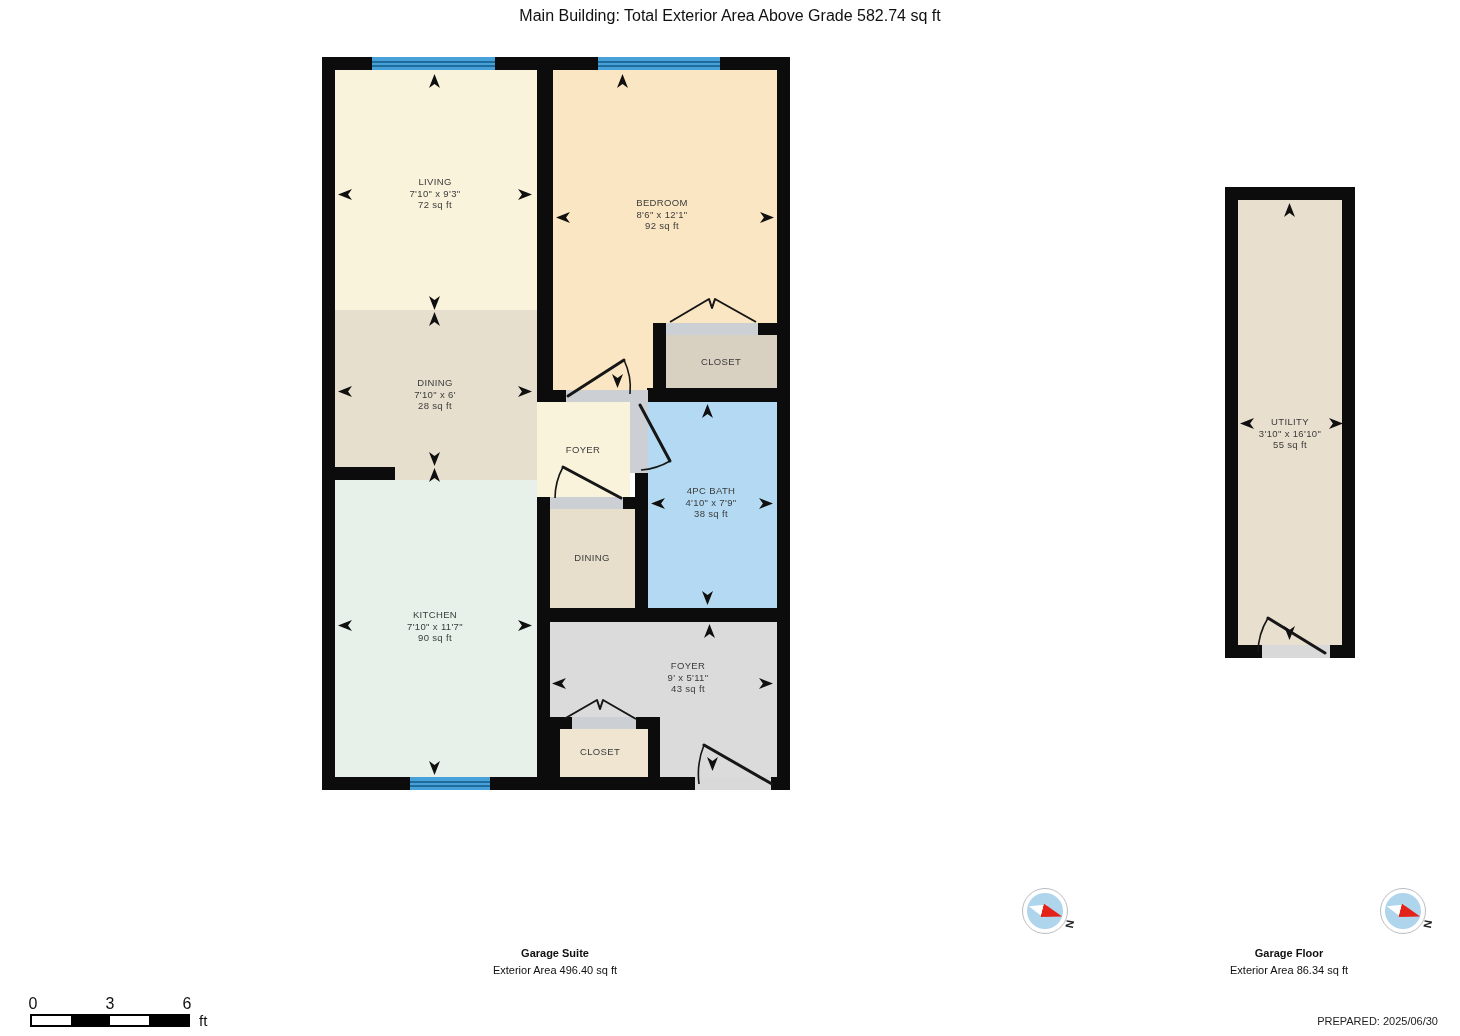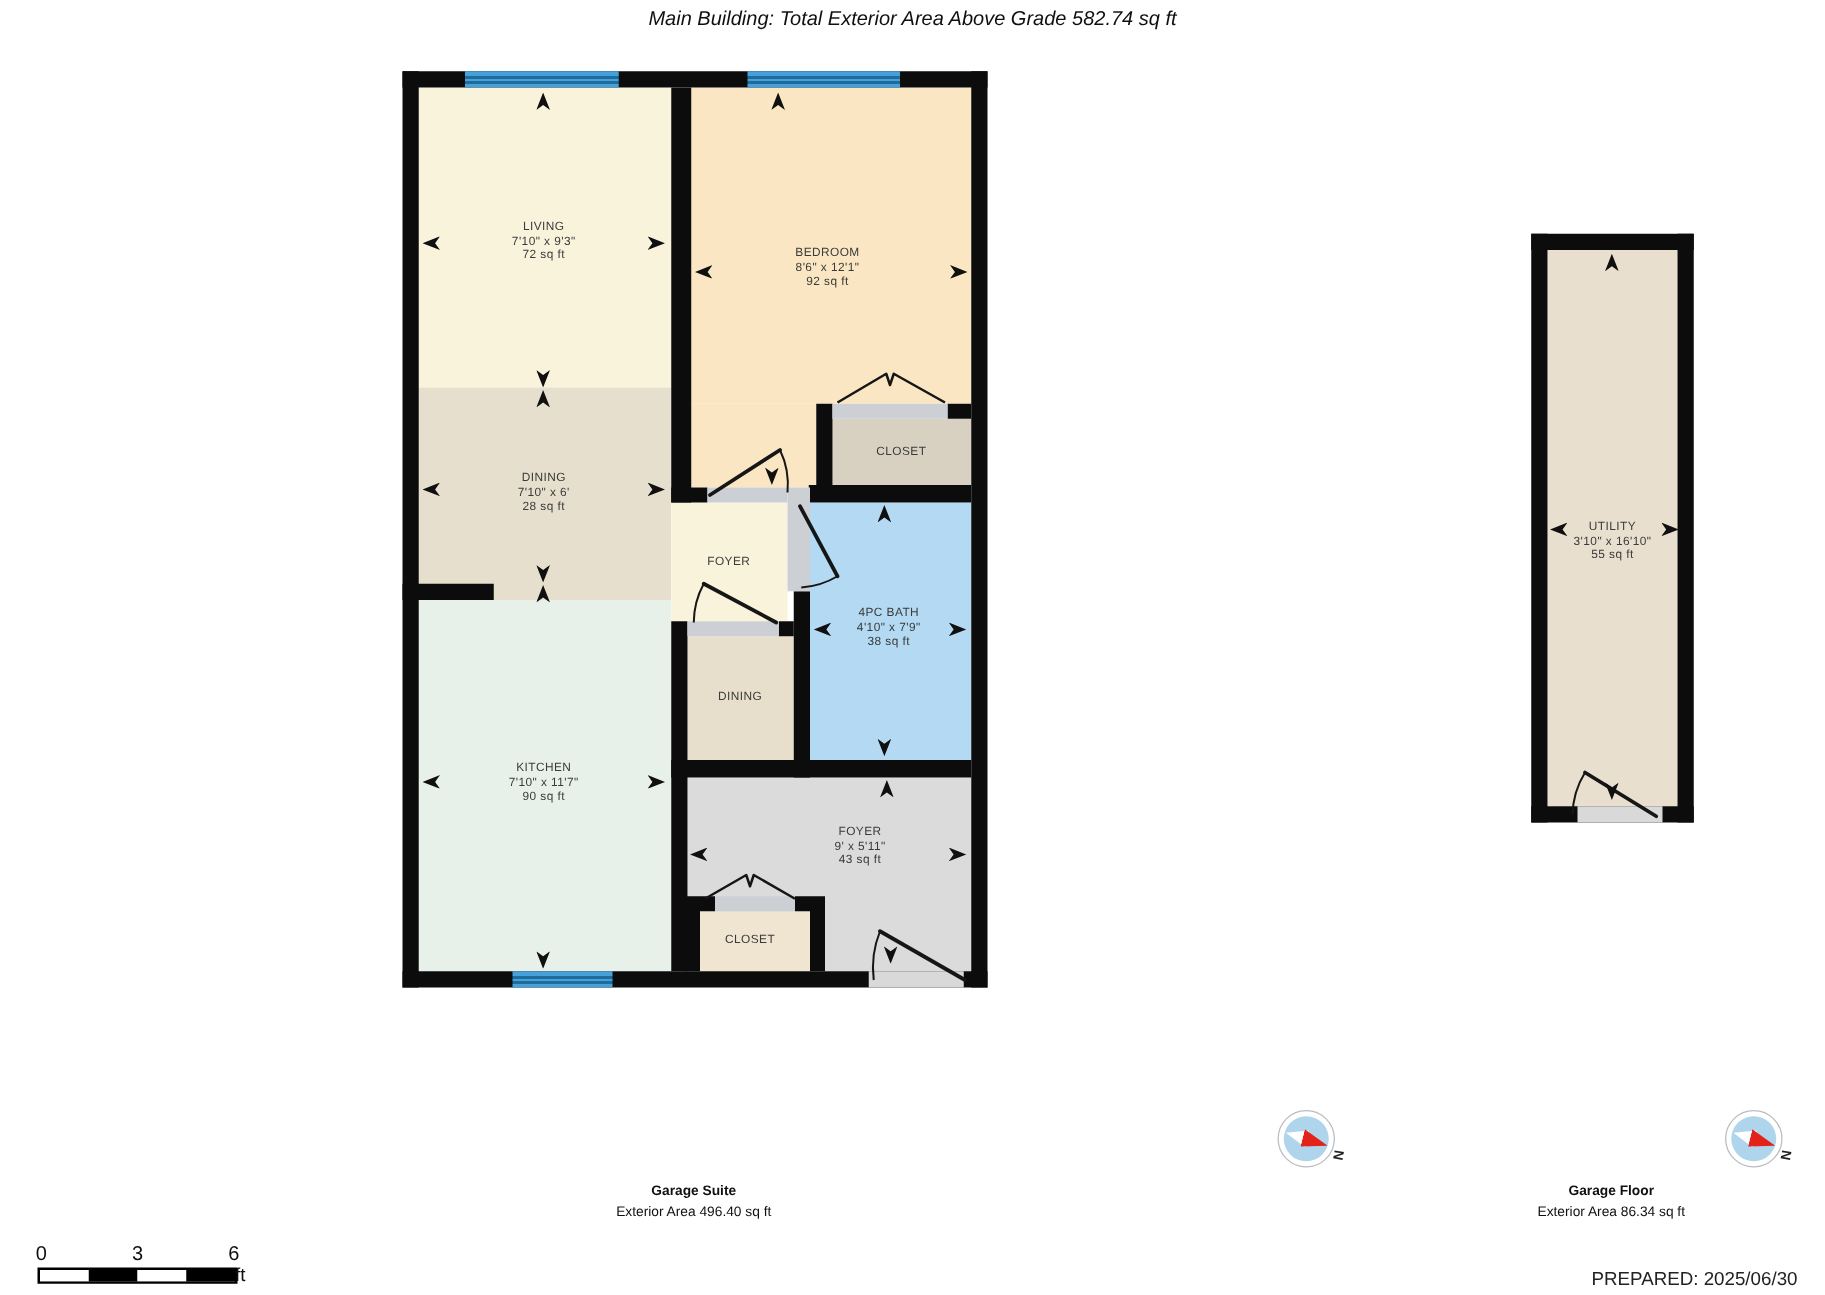--- a/index.html
+++ b/index.html
@@ -9,30 +9,30 @@
   .floor{position:absolute;}
   .thr{position:absolute;background:#ccd0d5;}
   .window{position:absolute;background:linear-gradient(#47a1d8 0 4px,#1d6c9c 4px 6px,#47a1d8 6px 8px,#1d6c9c 8px 10px,#47a1d8 10px 13px);}
   .lbl{position:absolute;transform:translate(-50%,-50%);text-align:center;color:#3b3b3b;
        font-size:9.5px;line-height:11.5px;letter-spacing:.35px;white-space:nowrap;}
   .ar{position:absolute;background:#101010;}
   .ar.l{width:14px;height:11px;clip-path:polygon(0 50%,100% 0,72% 50%,100% 100%);}
   .ar.r{width:14px;height:11px;clip-path:polygon(100% 50%,0 0,28% 50%,0 100%);}
   .ar.u{width:11px;height:14px;clip-path:polygon(50% 0,0 100%,50% 72%,100% 100%);}
   .ar.d{width:11px;height:14px;clip-path:polygon(50% 100%,0 0,50% 28%,100% 0);}
-  .title{position:absolute;top:7px;left:0;width:100%;text-align:center;font-size:16px;color:#101010;font-style:italic;}
+  .title{position:absolute;top:7px;left:0;width:100%;text-align:center;font-size:16px;color:#101010;}
   .caption{position:absolute;transform:translateX(-50%);text-align:center;font-size:11px;color:#101010;line-height:17px;}
   .caption .ct{font-weight:bold;}
   .svgov{position:absolute;left:0;top:0;pointer-events:none;}
   .scalebar{position:absolute;left:30px;top:1014px;width:160px;height:13px;border:2px solid #000;
             box-sizing:border-box;display:flex;}
   .scalebar .seg{flex:1 1 0;}
   .tick{position:absolute;transform:translateX(-50%);font-size:16px;color:#101010;}
   .ftlabel{position:absolute;font-size:15px;color:#101010;}
-  .prepared{position:absolute;right:22px;top:1015px;font-size:15px;color:#222;margin-left:17px;}
+  .prepared{position:absolute;right:22px;top:1015px;font-size:11px;color:#222;margin-left:17px;}
   .compass{position:absolute;width:46px;height:46px;border:1.5px solid #b9bdc2;border-radius:50%;background:#fff;box-sizing:border-box;}
   .cface{position:absolute;left:3.5px;top:3.5px;width:36px;height:36px;border-radius:50%;background:#aed5ec;}
   .cneedle{position:absolute;left:5px;top:14px;width:34px;height:16px;transform:rotate(14deg);}
   .cw{position:absolute;left:0;top:1px;width:18px;height:14px;background:#fff;clip-path:polygon(0 45%,100% 0,100% 100%);}
   .cr{position:absolute;left:14px;top:0;width:21px;height:16px;background:#e32219;clip-path:polygon(0 6%,0 94%,100% 58%);}
   .cn{position:absolute;right:-7px;bottom:3px;font-size:11px;font-weight:bold;color:#222;transform:rotate(100deg);}
 </style>
 </head>
 <body>
 
@@ -216,17 +216,17 @@
 
   <span class="tick" style="left:33px;top:995px">0</span>
   <span class="tick" style="left:110px;top:995px">3</span>
   <span class="tick" style="left:187px;top:995px">6</span>
   <div class="scalebar">
     <div class="seg" style="background:#fff"></div>
     <div class="seg" style="background:#000"></div>
     <div class="seg" style="background:#fff"></div>
     <div class="seg" style="background:#000"></div>
   </div>
-  <span class="ftlabel" style="left:188px;top:1012px">ft</span>
+  <span class="ftlabel" style="left:199px;top:1012px">ft</span>
 
   <div class="prepared">PREPARED: 2025/06/30</div>
 
 </div>
 
 </body></html>

